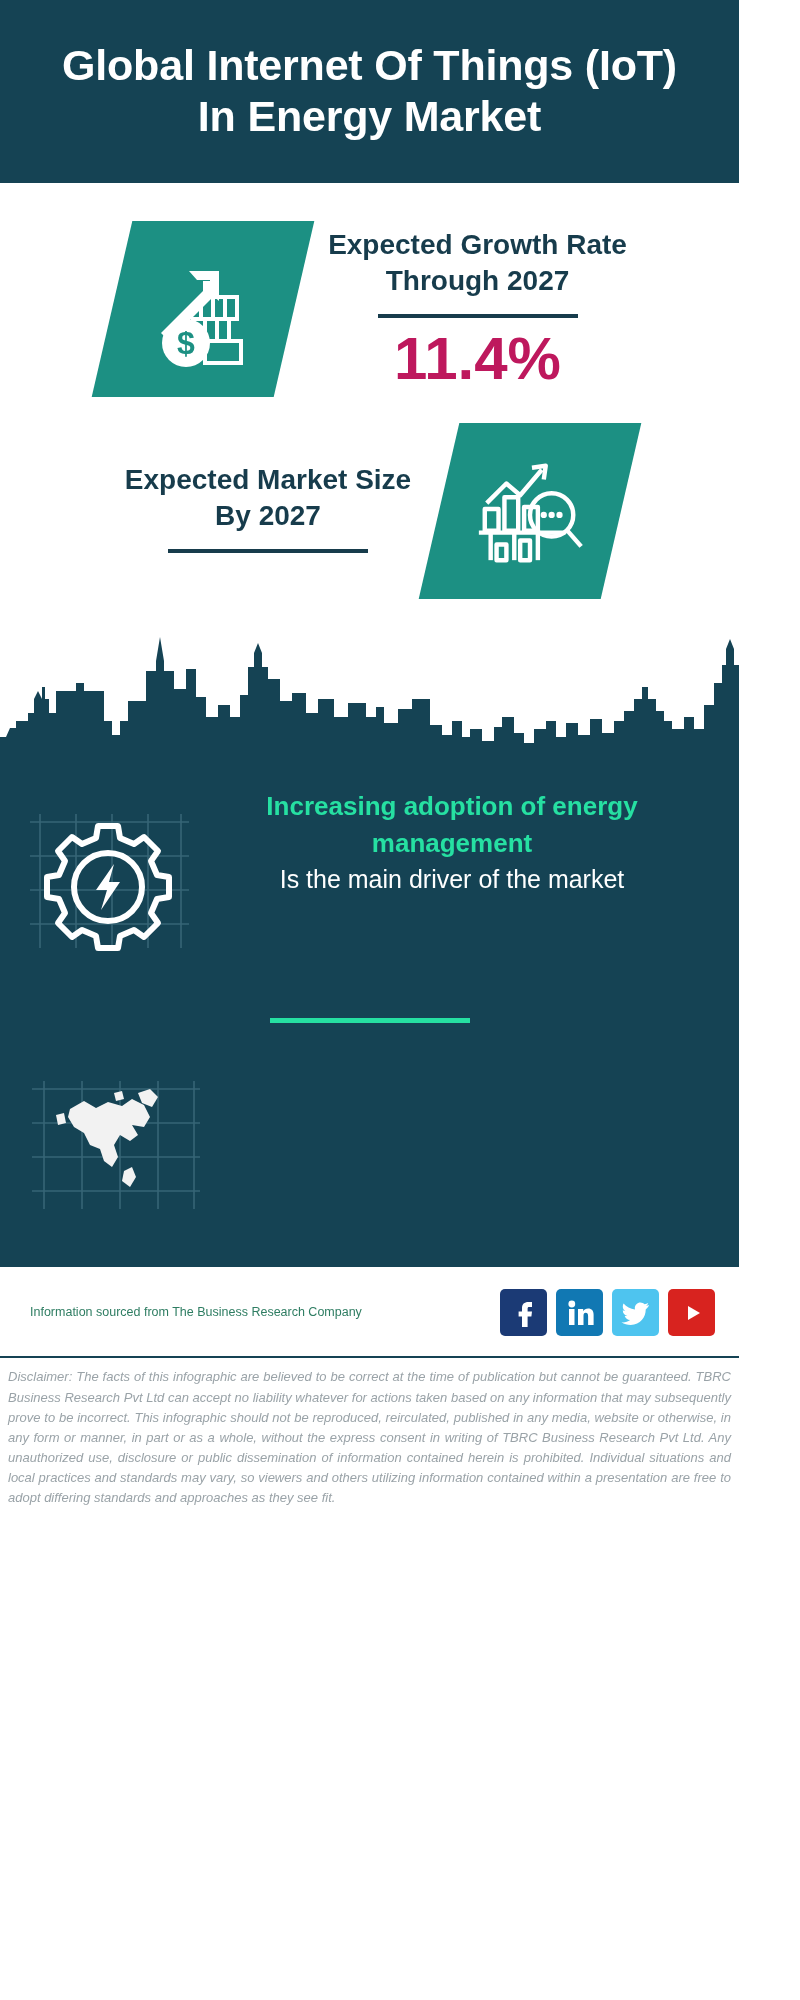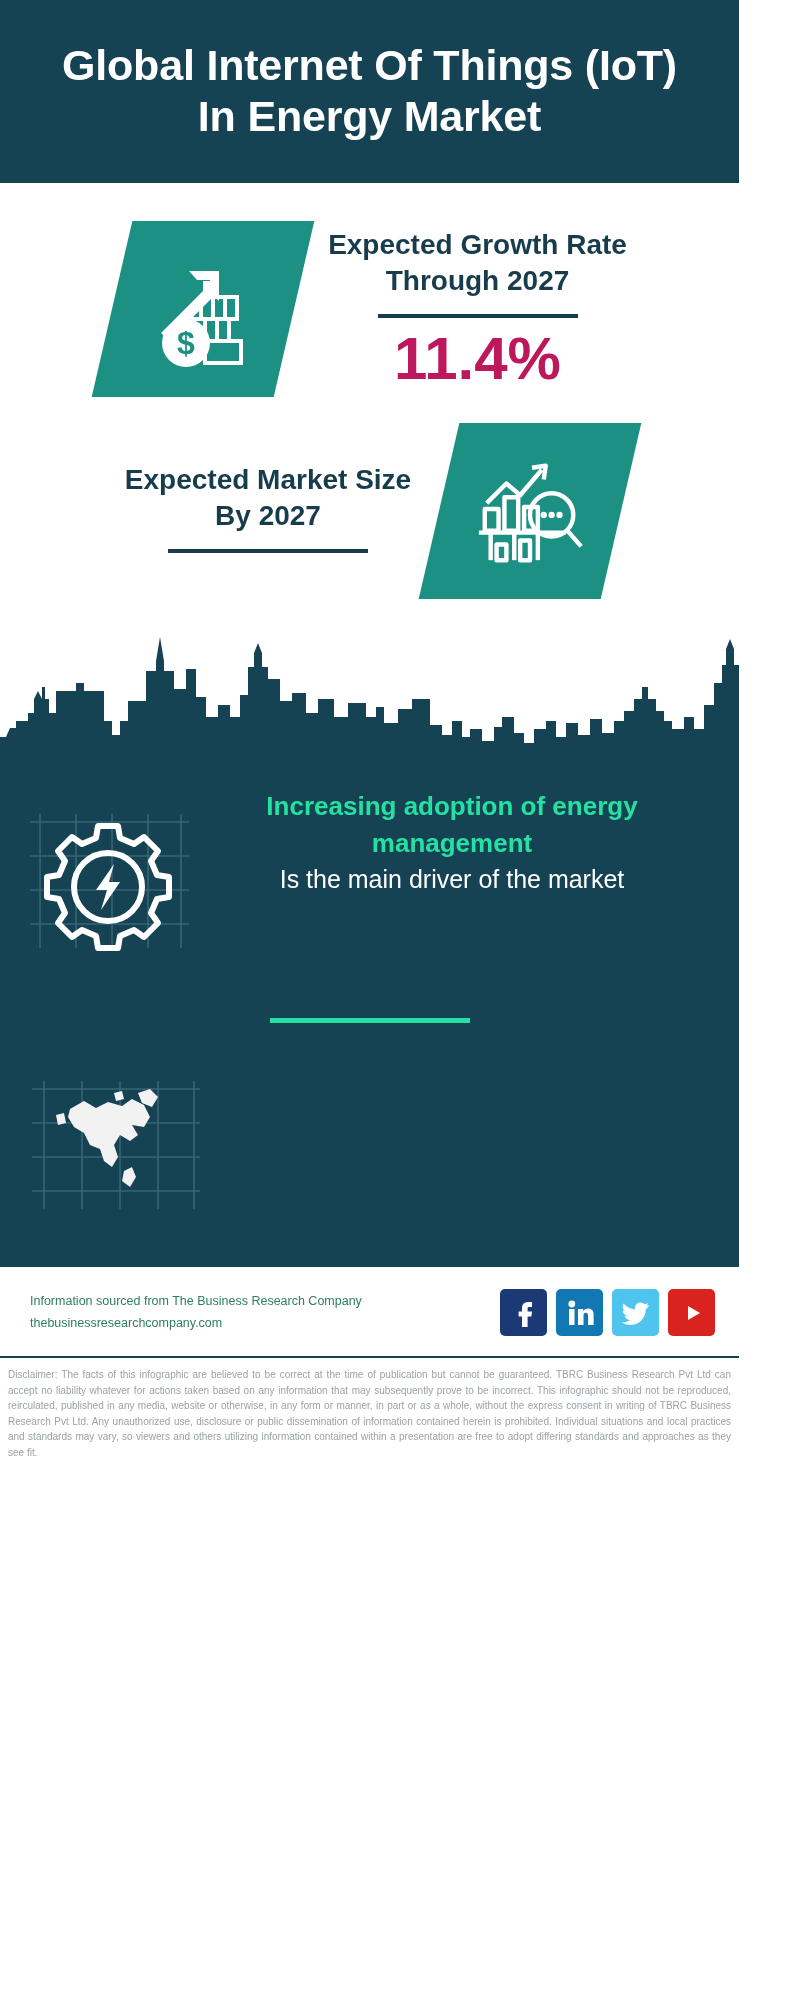--- a/index.html
+++ b/index.html
@@ -139,23 +139,24 @@
     display: flex; align-items: center; justify-content: center;
   }
 
   .disclaimer-wrap {
     border-top: 2px solid #154354;
     padding: 9px 8px 14px 8px;
     background: #ffffff;
   }
   .disclaimer {
     color: #9aa3a8;
-    font-size: 10px;
+    font-size: 13px;
     line-height: 1.55;
     text-align: justify;
+    font-style: italic;
   }
 </style>
 </head>
 <body>
 
 <div class="page">
 
   <div class="header">
     <h1>Global Internet Of Things (IoT) In Energy Market</h1>
   </div>
@@ -280,21 +281,20 @@
             </g>
           </svg>
         </div>
       </div>
     </div>
   </div>
 
   <div class="footer">
     <div class="source">
       <div>Information sourced from The Business Research Company</div>
-      <div>thebusinessresearchcompany.com</div>
     </div>
     <div class="socials">
       <div class="sbtn" style="background:#1b3a75">
         <svg width="28" height="30" viewBox="0 0 28 30">
             <path fill="#fff" d="M18.5,4 L22,4 L22,9 L19,9 C18,9 17.6,9.6 17.6,10.7 L17.6,13.4 L22,13.4 L21.4,18.4 L17.6,18.4 L17.6,29 L12,29 L12,18.4 L8.6,18.4 L8.6,13.4 L12,13.4 L12,10 C12,6.3 14.2,4 18.5,4 Z"></path>
           </svg>
       </div>
       <div class="sbtn" style="background:#1178b3">
         <svg width="30" height="30" viewBox="0 0 30 30">
           <g fill="#fff">

